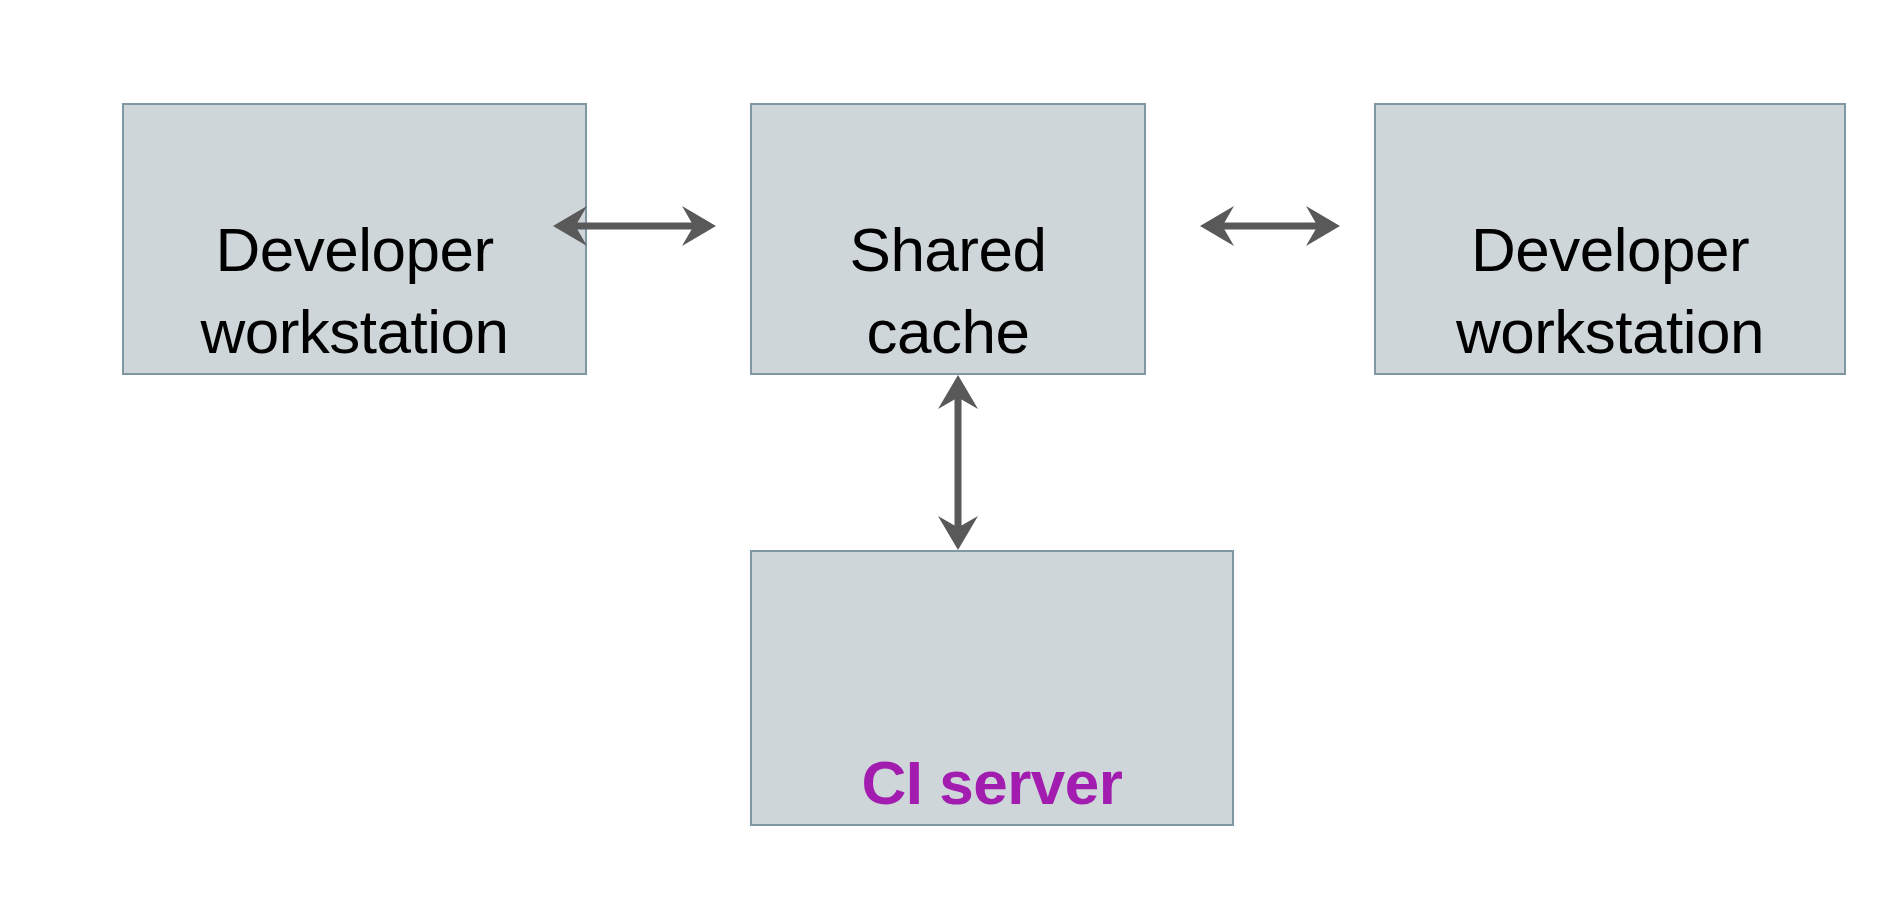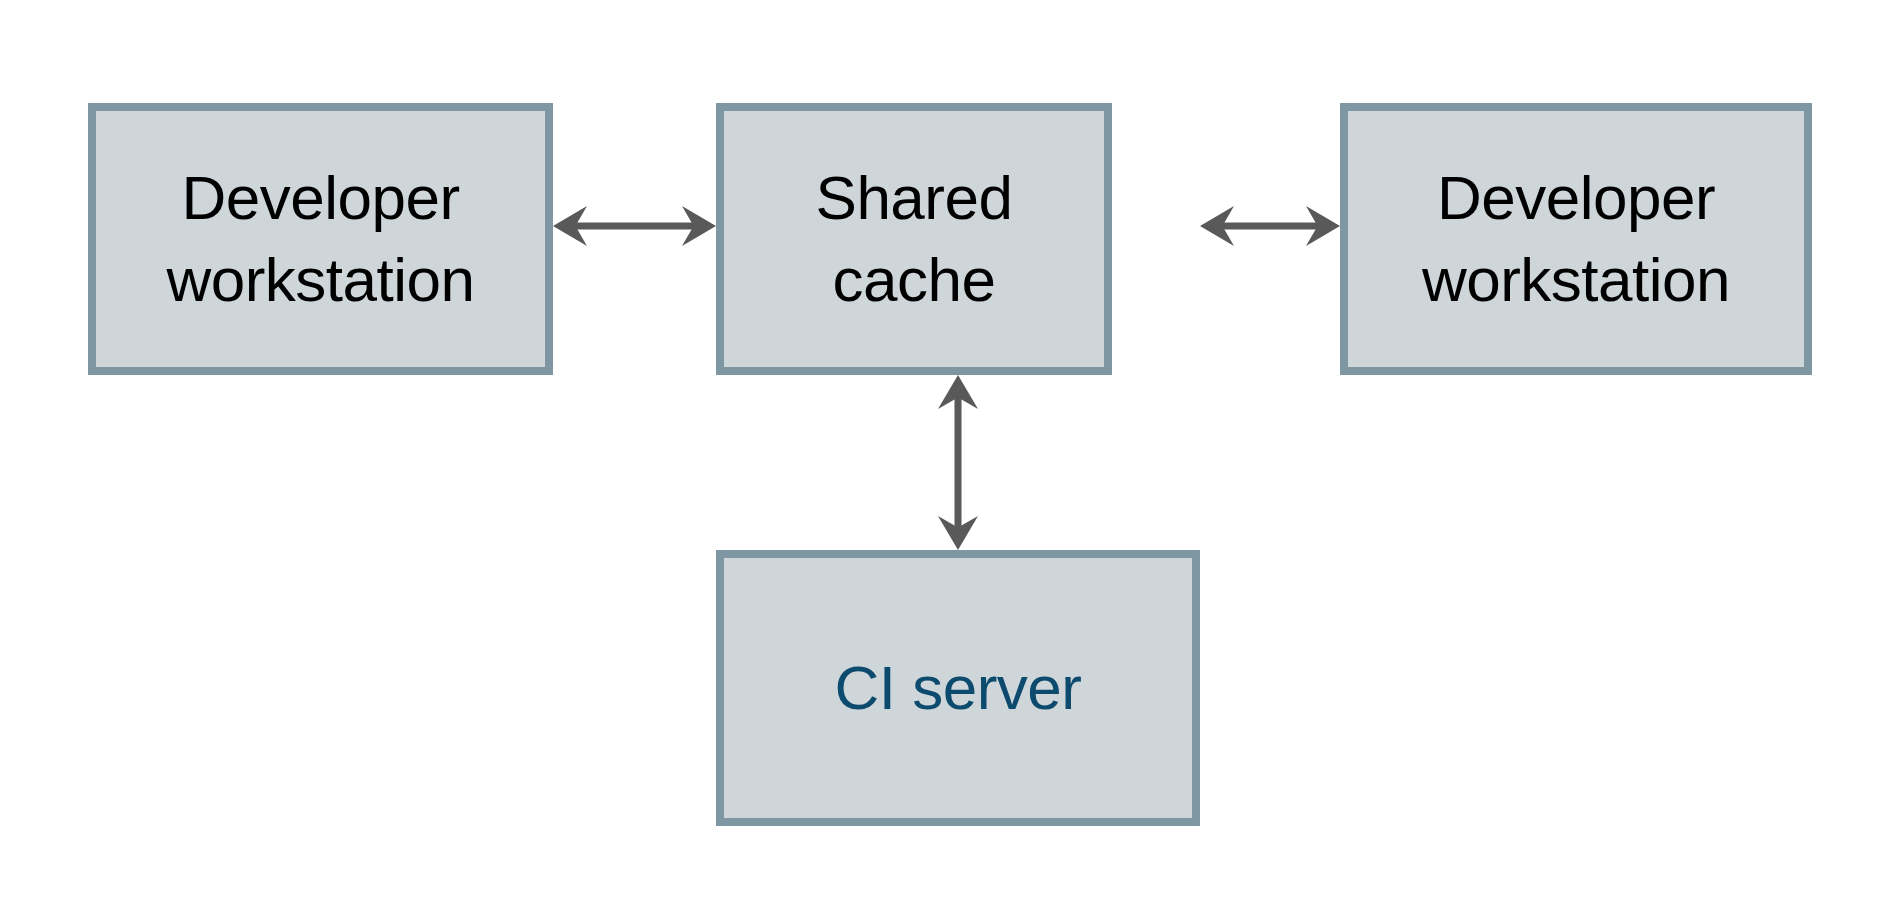--- a/index.html
+++ b/index.html
@@ -15,25 +15,26 @@
     position: relative;
     width: 1900px;
     height: 922px;
     background: #ffffff;
     overflow: hidden;
   }
   .node {
     position: absolute;
     box-sizing: border-box;
     background: #ced6da;
-    border: 8px solid #d946ef;
+    border: 2px solid #d946ef;
     display: flex;
-    align-items: center;
+    align-items: flex-end;
     justify-content: center;
     text-align: center;
+    margin-left: 34px;
   }
   .node-label {
     font-family: "Liberation Sans", sans-serif;
     font-size: 62px;
     line-height: 1.32;
     color: #000000;
     letter-spacing: -0.5px;
     white-space: pre-line;
     padding: 0 6px;
   }
@@ -60,21 +61,21 @@
     <span class="node-label" style="color: rgb(0, 0, 0);">Shared
 cache</span>
   </div>
 
   <div class="node" id="node-2" style="left: 1340px; top: 103px; width: 472px; height: 272px; background: rgb(206, 214, 218); border-color: rgb(126, 151, 163);">
     <span class="node-label" style="color: rgb(0, 0, 0);">Developer
 workstation</span>
   </div>
 
   <div class="node" id="node-3" style="left: 716px; top: 550px; width: 484px; height: 276px; background: rgb(206, 214, 218); border-color: rgb(126, 151, 163);">
-    <span class="node-label" style="color: #0c4a6e;">CI server</span>
+    <span class="node-label" style="color: #a21caf; font-weight: bold;">CI server</span>
   </div>
 
   <div class="edge" id="edge-0" style="left: 553px; top: 226px; margin-top: -20px;">
     <svg xmlns="http://www.w3.org/2000/svg" width="163" height="40" viewBox="0 0 163 40">
         <rect x="20.4" y="16.5" width="122.2" height="7" fill="#595959"></rect>
         <path d="M 0 0 L -34 -20 L -22.44 0 L -34 20 Z" fill="#595959" transform="translate(163,20)"></path>
         <path d="M 0 0 L -34 -20 L -22.44 0 L -34 20 Z" fill="#595959" transform="translate(0,20) rotate(180)"></path>
       </svg>
   </div>
 

